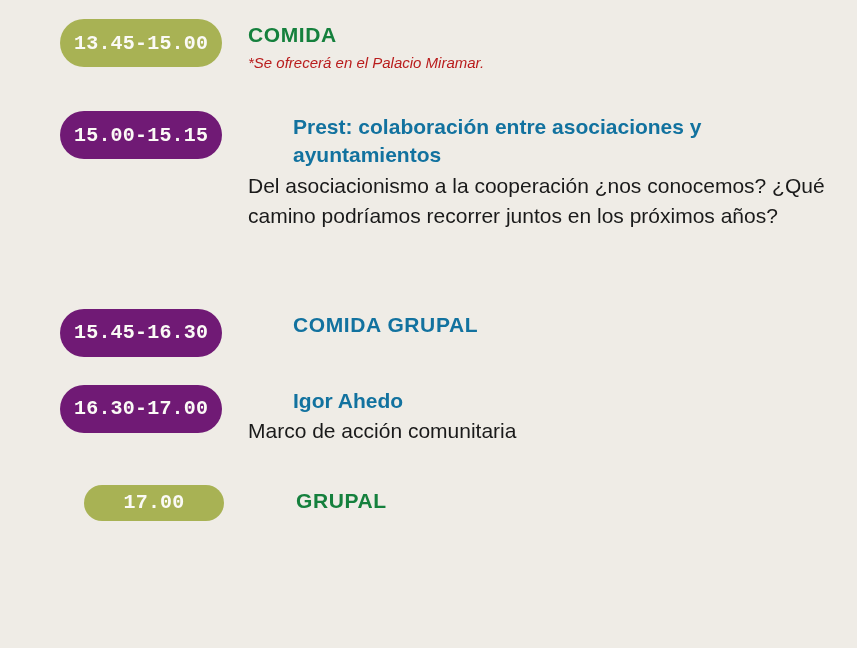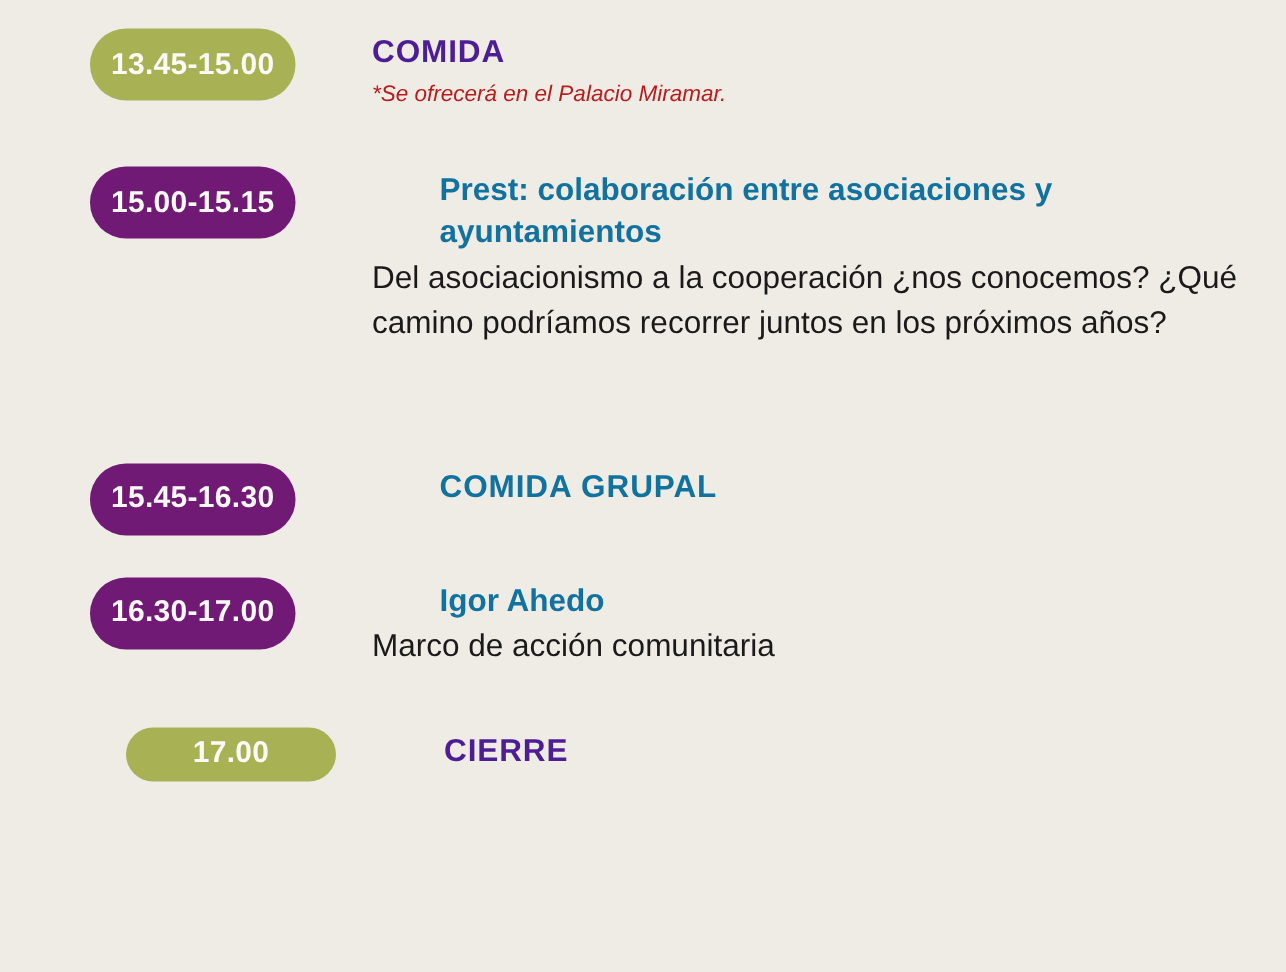--- a/index.html
+++ b/index.html
@@ -41,20 +41,21 @@
     box-sizing: border-box;
     border-radius: 999px;
     color: #fbfaf6;
     font-size: 20px;
     font-weight: bold;
     letter-spacing: 0.2px;
     white-space: nowrap;
     height: 48px;
     min-width: 135px;
     padding: 0 14px;
+    font-family: Liberation Mono, monospace;
   }
   .pill.olive {
     background: #a8b254;
   }
   .pill.blue {
     background: #701a75;
   }
   .pill.wide {
     height: 36px;
     min-width: 140px;
@@ -68,21 +69,21 @@
     font-size: 21px;
     font-weight: bold;
     line-height: 1.32;
     margin: 0;
   }
   .title.blue {
     color: #12729f;
     margin-left: 45px;
   }
   .title.olive {
-    color: #4c1d95;
+    color: #15803d;
   }
   .title.caps {
     letter-spacing: 0.6px;
   }
   .desc {
     font-size: 21px;
     line-height: 1.45;
     color: #1a1a1a;
     margin: 2px 0 0 0;
     font-weight: normal;
@@ -147,17 +148,17 @@
       <h3 class="title blue">Igor Ahedo</h3>
       <p class="desc">Marco de acción comunitaria</p>
     </div>
   </div>
 
   <div class="row row-cierre">
     <div class="time-cell center">
       <span class="pill olive wide">17.00</span>
     </div>
     <div class="content-cell">
-      <h3 class="title olive caps">CIERRE</h3>
+      <h3 class="title olive caps">GRUPAL</h3>
     </div>
   </div>
 
 </div>
 
 </body></html>

